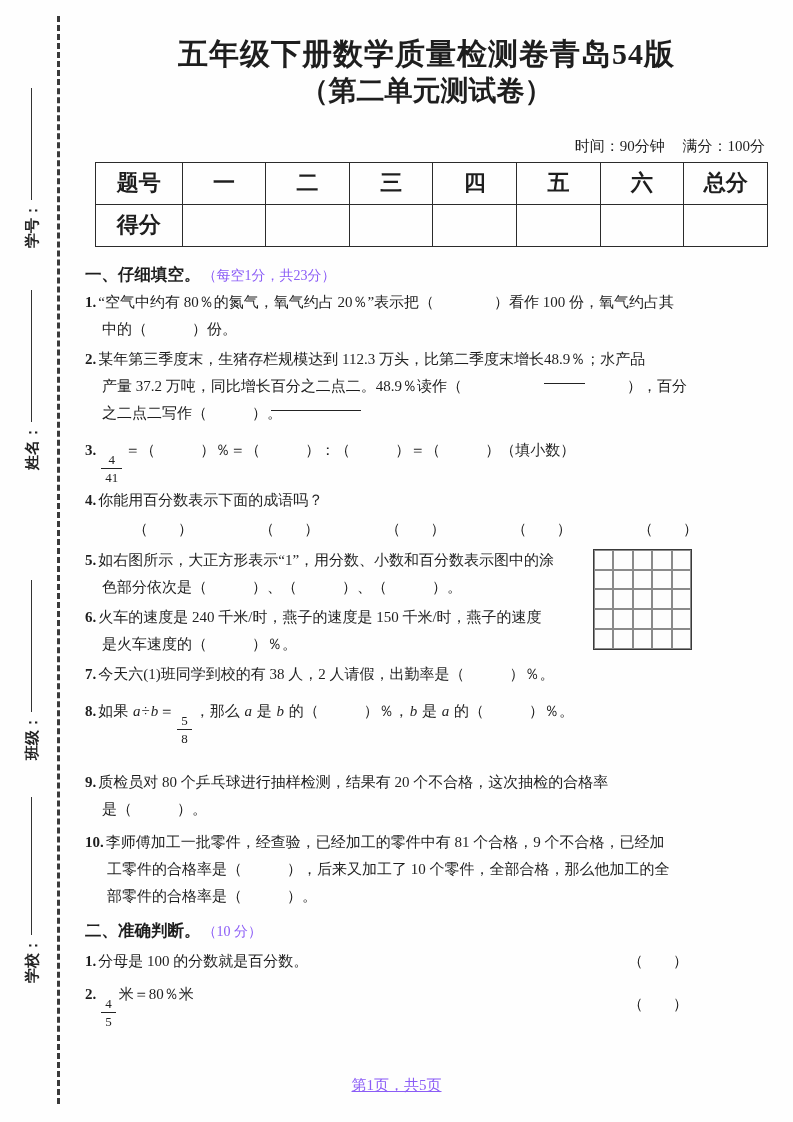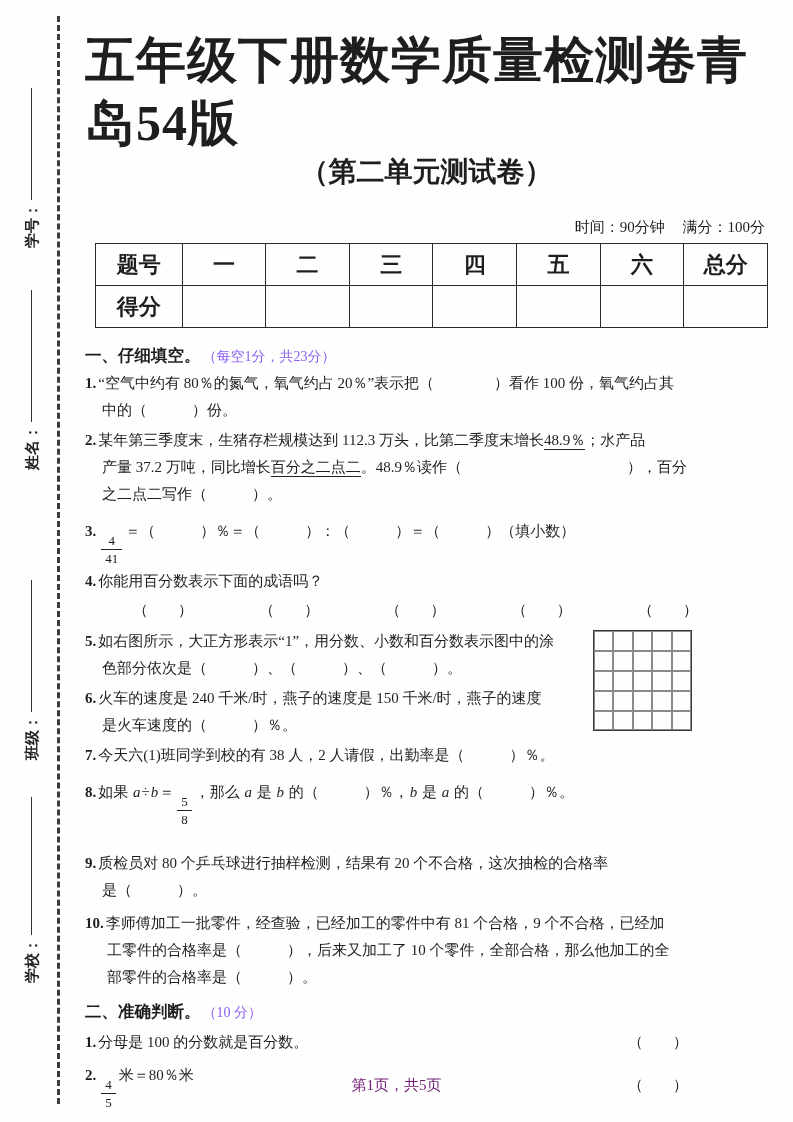--- a/index.html
+++ b/index.html
@@ -6,51 +6,51 @@
   .page{position:relative;width:793px;height:1122px;background:#fefefe;overflow:hidden;
         font-family:"Liberation Serif","DejaVu Serif",serif;color:#1e1e1e;}
   
   .margin-rule{position:absolute;left:57px;top:16px;height:1088px;width:0;
         border-left:3px dashed #3a3a3a;}
   .mfield{position:absolute;height:30px;display:flex;align-items:center;
         transform:rotate(-90deg);font-size:15px;font-weight:bold;color:#222;white-space:nowrap;}
   .mline{display:inline-block;border-bottom:1.6px solid #333;height:1px;margin:0 0 3px 3px;}
   
   .main{position:absolute;left:85px;top:22px;width:683px;}
-  .title{font-size:50px;font-weight:bold;text-align:left;margin-top:7px;letter-spacing:1px;line-height:1.25;}
+  .title{font-size:30px;font-weight:bold;text-align:center;margin-top:13px;letter-spacing:1px;line-height:1.25;}
   .subtitle{font-size:28px;font-weight:bold;text-align:center;line-height:1.3;}
   .info{text-align:right;font-size:15px;margin:28px 3px 6px 0;}
   .info .gap2{margin-left:14px;}
   table.score-table{border-collapse:collapse;margin-left:10px;table-layout:fixed;}
   table.score-table td{border:1.7px solid #2b2b2b;height:41px;text-align:center;
         font-size:22px;font-weight:bold;width:83px;padding:0;}
   table.score-table td.first{width:86px;}
   .sec-head{margin-top:17px;font-size:16.5px;font-weight:bold;}
   .sec-note{font-weight:normal;color:#8b5cf6;font-size:14px;margin-left:2px;}
   .q{font-size:15px;line-height:27px;margin:3px 0;}
   .ln{white-space:nowrap;}
   .cont{padding-left:17px;}
   .qno{font-weight:bold;margin-right:2px;}
-  .ul{border-bottom:1.3px solid #222;padding-bottom:1px;}
+  .ul{border-bottom:1.3px solid #222;padding-bottom:16px;}
   .frac{display:inline-flex;flex-direction:column;align-items:center;vertical-align:-9px;
         line-height:1;margin:0 3px;}
   .frac .n{font-size:13px;padding:0 4px 2px;}
   .frac .d{font-size:13px;border-top:1.2px solid #222;padding:2px 4px 0;}
   .mathvar{font-style:italic;padding:0 1px;}
   .idioms,.idiom-parens{display:flex;justify-content:space-between;width:565px;
         margin-left:48px;line-height:30px;white-space:nowrap;}
   .q56wrap{position:relative;}
   .q56wrap .q{width:505px;}
   .grid{position:absolute;left:508px;top:2px;width:97px;height:99px;display:grid;
         border:1.6px solid #3a3a3a;background:#fdfdfd;}
   .gcell{border:0.6px solid #8a8a8a;}
   .fracline{line-height:40px;}
   .jrow{display:flex;justify-content:space-between;width:603px;font-size:15px;
         line-height:27px;margin:6px 0;align-items:center;white-space:nowrap;}
-  .footer{position:absolute;left:0;right:0;top:1076px;text-align:center;font-size:15px;color:#701a75;}
+  .footer{position:absolute;left:0;right:0;top:1076px;text-align:center;font-size:15px;color:#8b5cf6;text-decoration:underline;}
 </style>
 </head>
 <body>
 
 <div class="page">
 
   <div class="margin-rule"></div>
 
   <div class="mfield" style="left:-53px;top:148px;width:170px;">
     <span>学号：</span>

